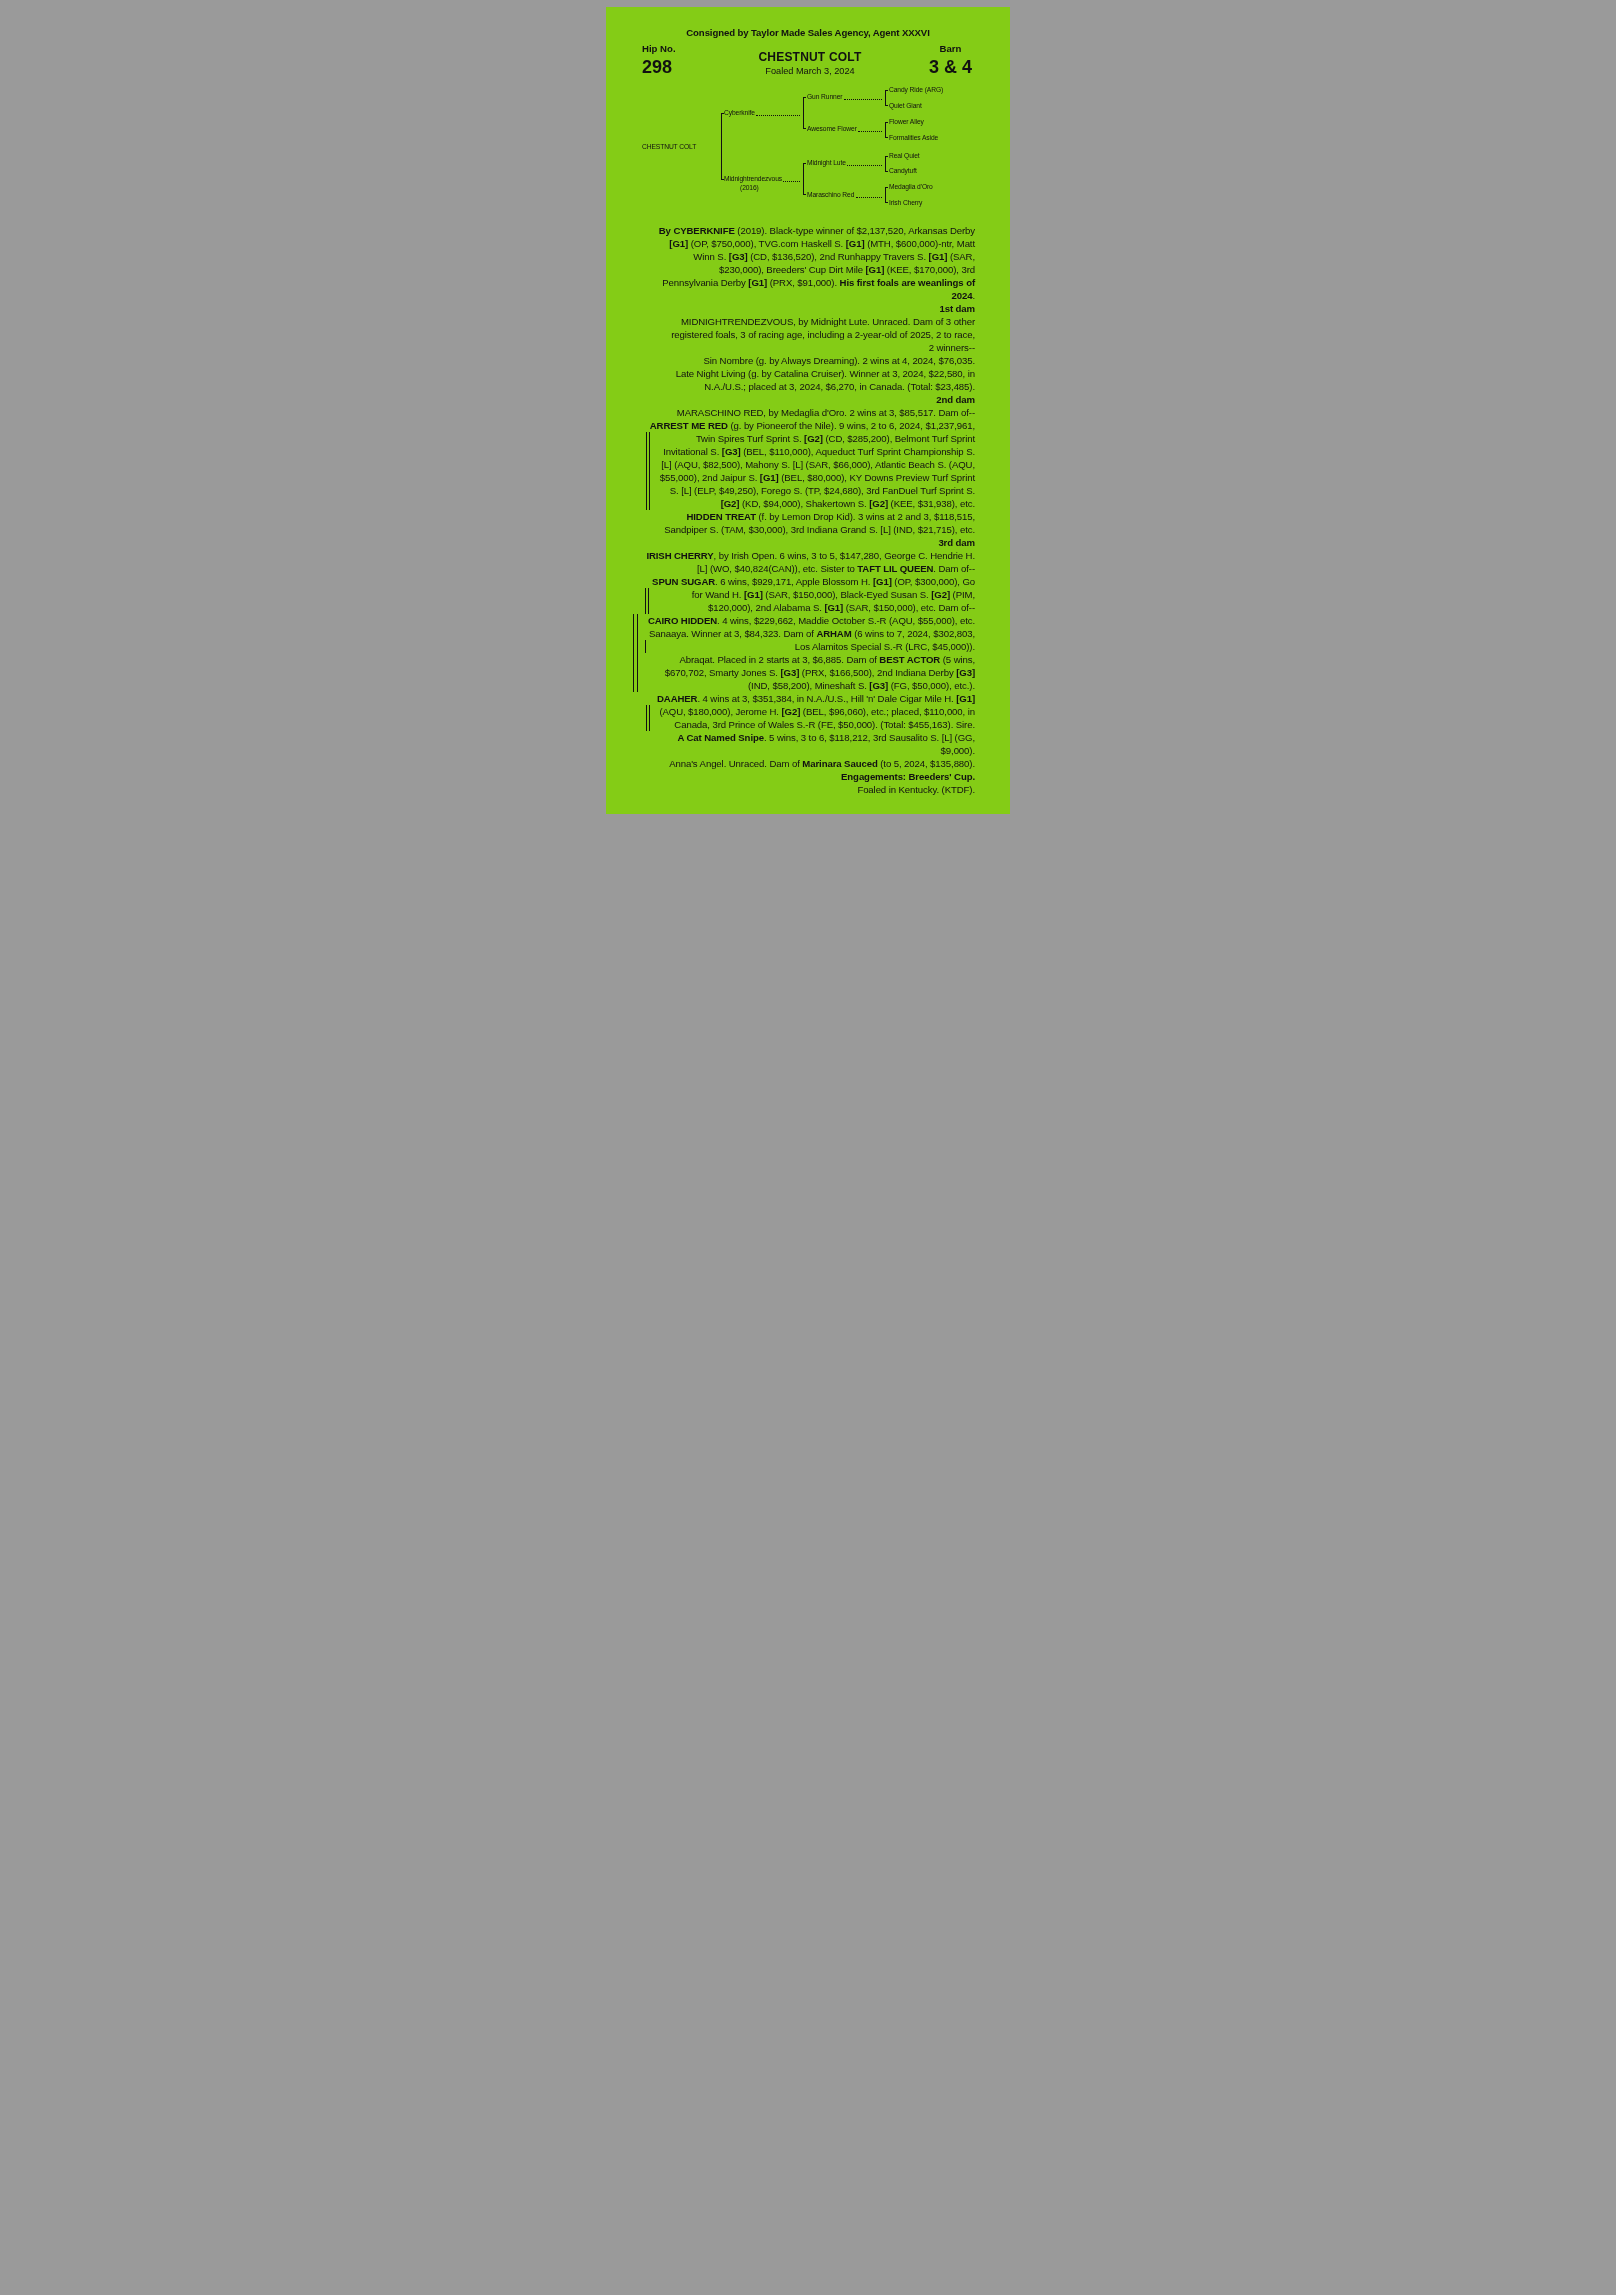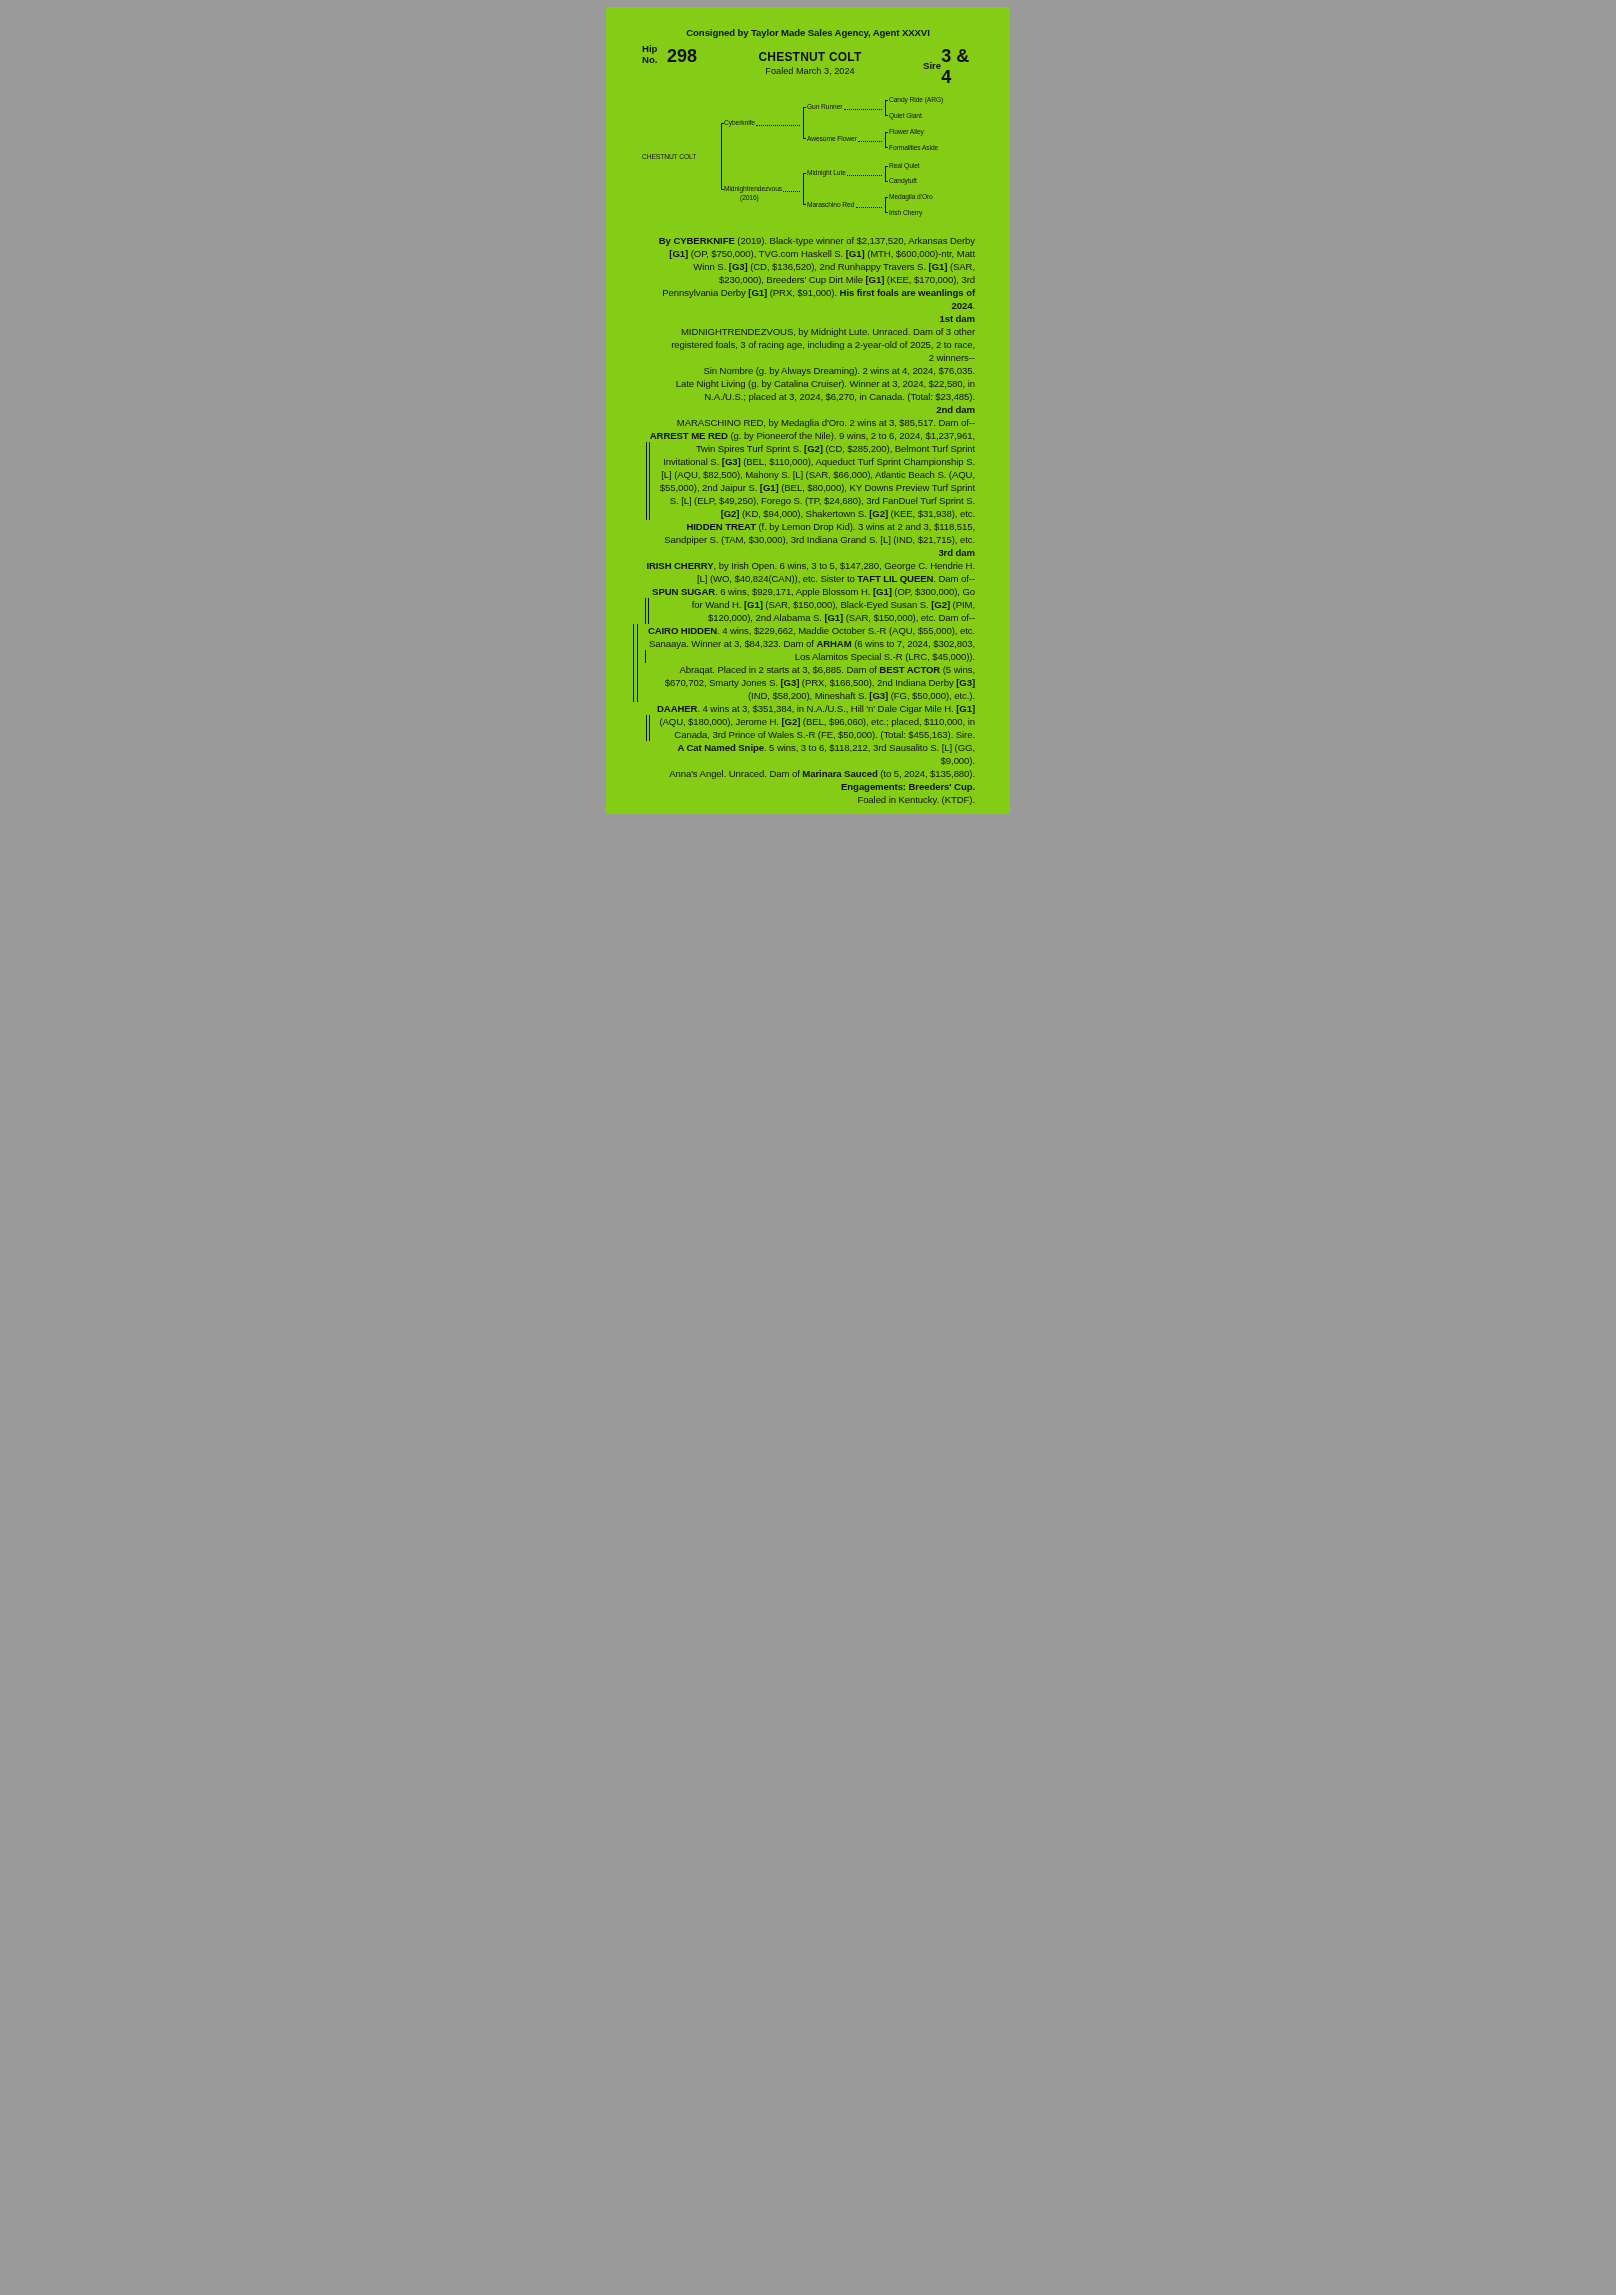--- a/index.html
+++ b/index.html
@@ -5,21 +5,21 @@
   html,body{margin:0;padding:0;background:#9a9a9a;}
   .page{
     position:relative;width:404px;height:807px;margin:7px auto;
     background:#84cc16;color:#111;
     font-family:"Liberation Sans","DejaVu Sans",sans-serif;
     overflow:hidden;
   }
   
   .consignor{padding-top:20px;text-align:center;font-weight:bold;font-size:9.6px;letter-spacing:-0.1px;}
   .header-row{display:flex;justify-content:space-between;padding:4.6px 32px 0 36px;}
-  .hcol{display:flex;flex-direction:row;width:55px;}
+  .hcol{display:flex;flex-direction:column;width:55px;}
   .hcol.left{align-items:flex-start;}
   .hcol.right{align-items:center;}
   .hlabel{font-weight:bold;font-size:9.6px;}
   .hnum{font-weight:bold;font-size:18px;margin-top:3.7px;}
   .hcenter{flex:1;text-align:center;margin-top:7.3px;}
   .htitle{font-weight:bold;font-size:12px;letter-spacing:0.2px;}
   .hfoaled{font-weight:normal;font-size:9.2px;margin-top:1.8px;}
   
   .tree{position:relative;height:138px;margin-top:1.8px;font-size:6.7px;letter-spacing:-0.1px;}
   .tnode{position:absolute;display:flex;white-space:nowrap;height:8.3px;align-items:baseline;}
@@ -58,21 +58,21 @@
   <div class="header-row">
     <div class="hcol left">
       <span class="hlabel">Hip No.</span>
       <span class="hnum">298</span>
     </div>
     <div class="hcenter">
       <div class="htitle">CHESTNUT COLT</div>
       <div class="hfoaled">Foaled March 3, 2024</div>
     </div>
     <div class="hcol right">
-      <span class="hlabel">Sire</span>
+      <span class="hlabel">Barn</span>
       <span class="hnum">3 &amp; 4</span>
     </div>
   </div>
 
   <div class="tree" id="tree">
       <div class="tnode" style="left: 36px; top: 63px;">
         <span class="tname">CHESTNUT COLT</span>
       </div>
       <div class="tnode" style="left: 118px; top: 29px; width: 77px;">
         <span class="tname">Cyberknife</span>

